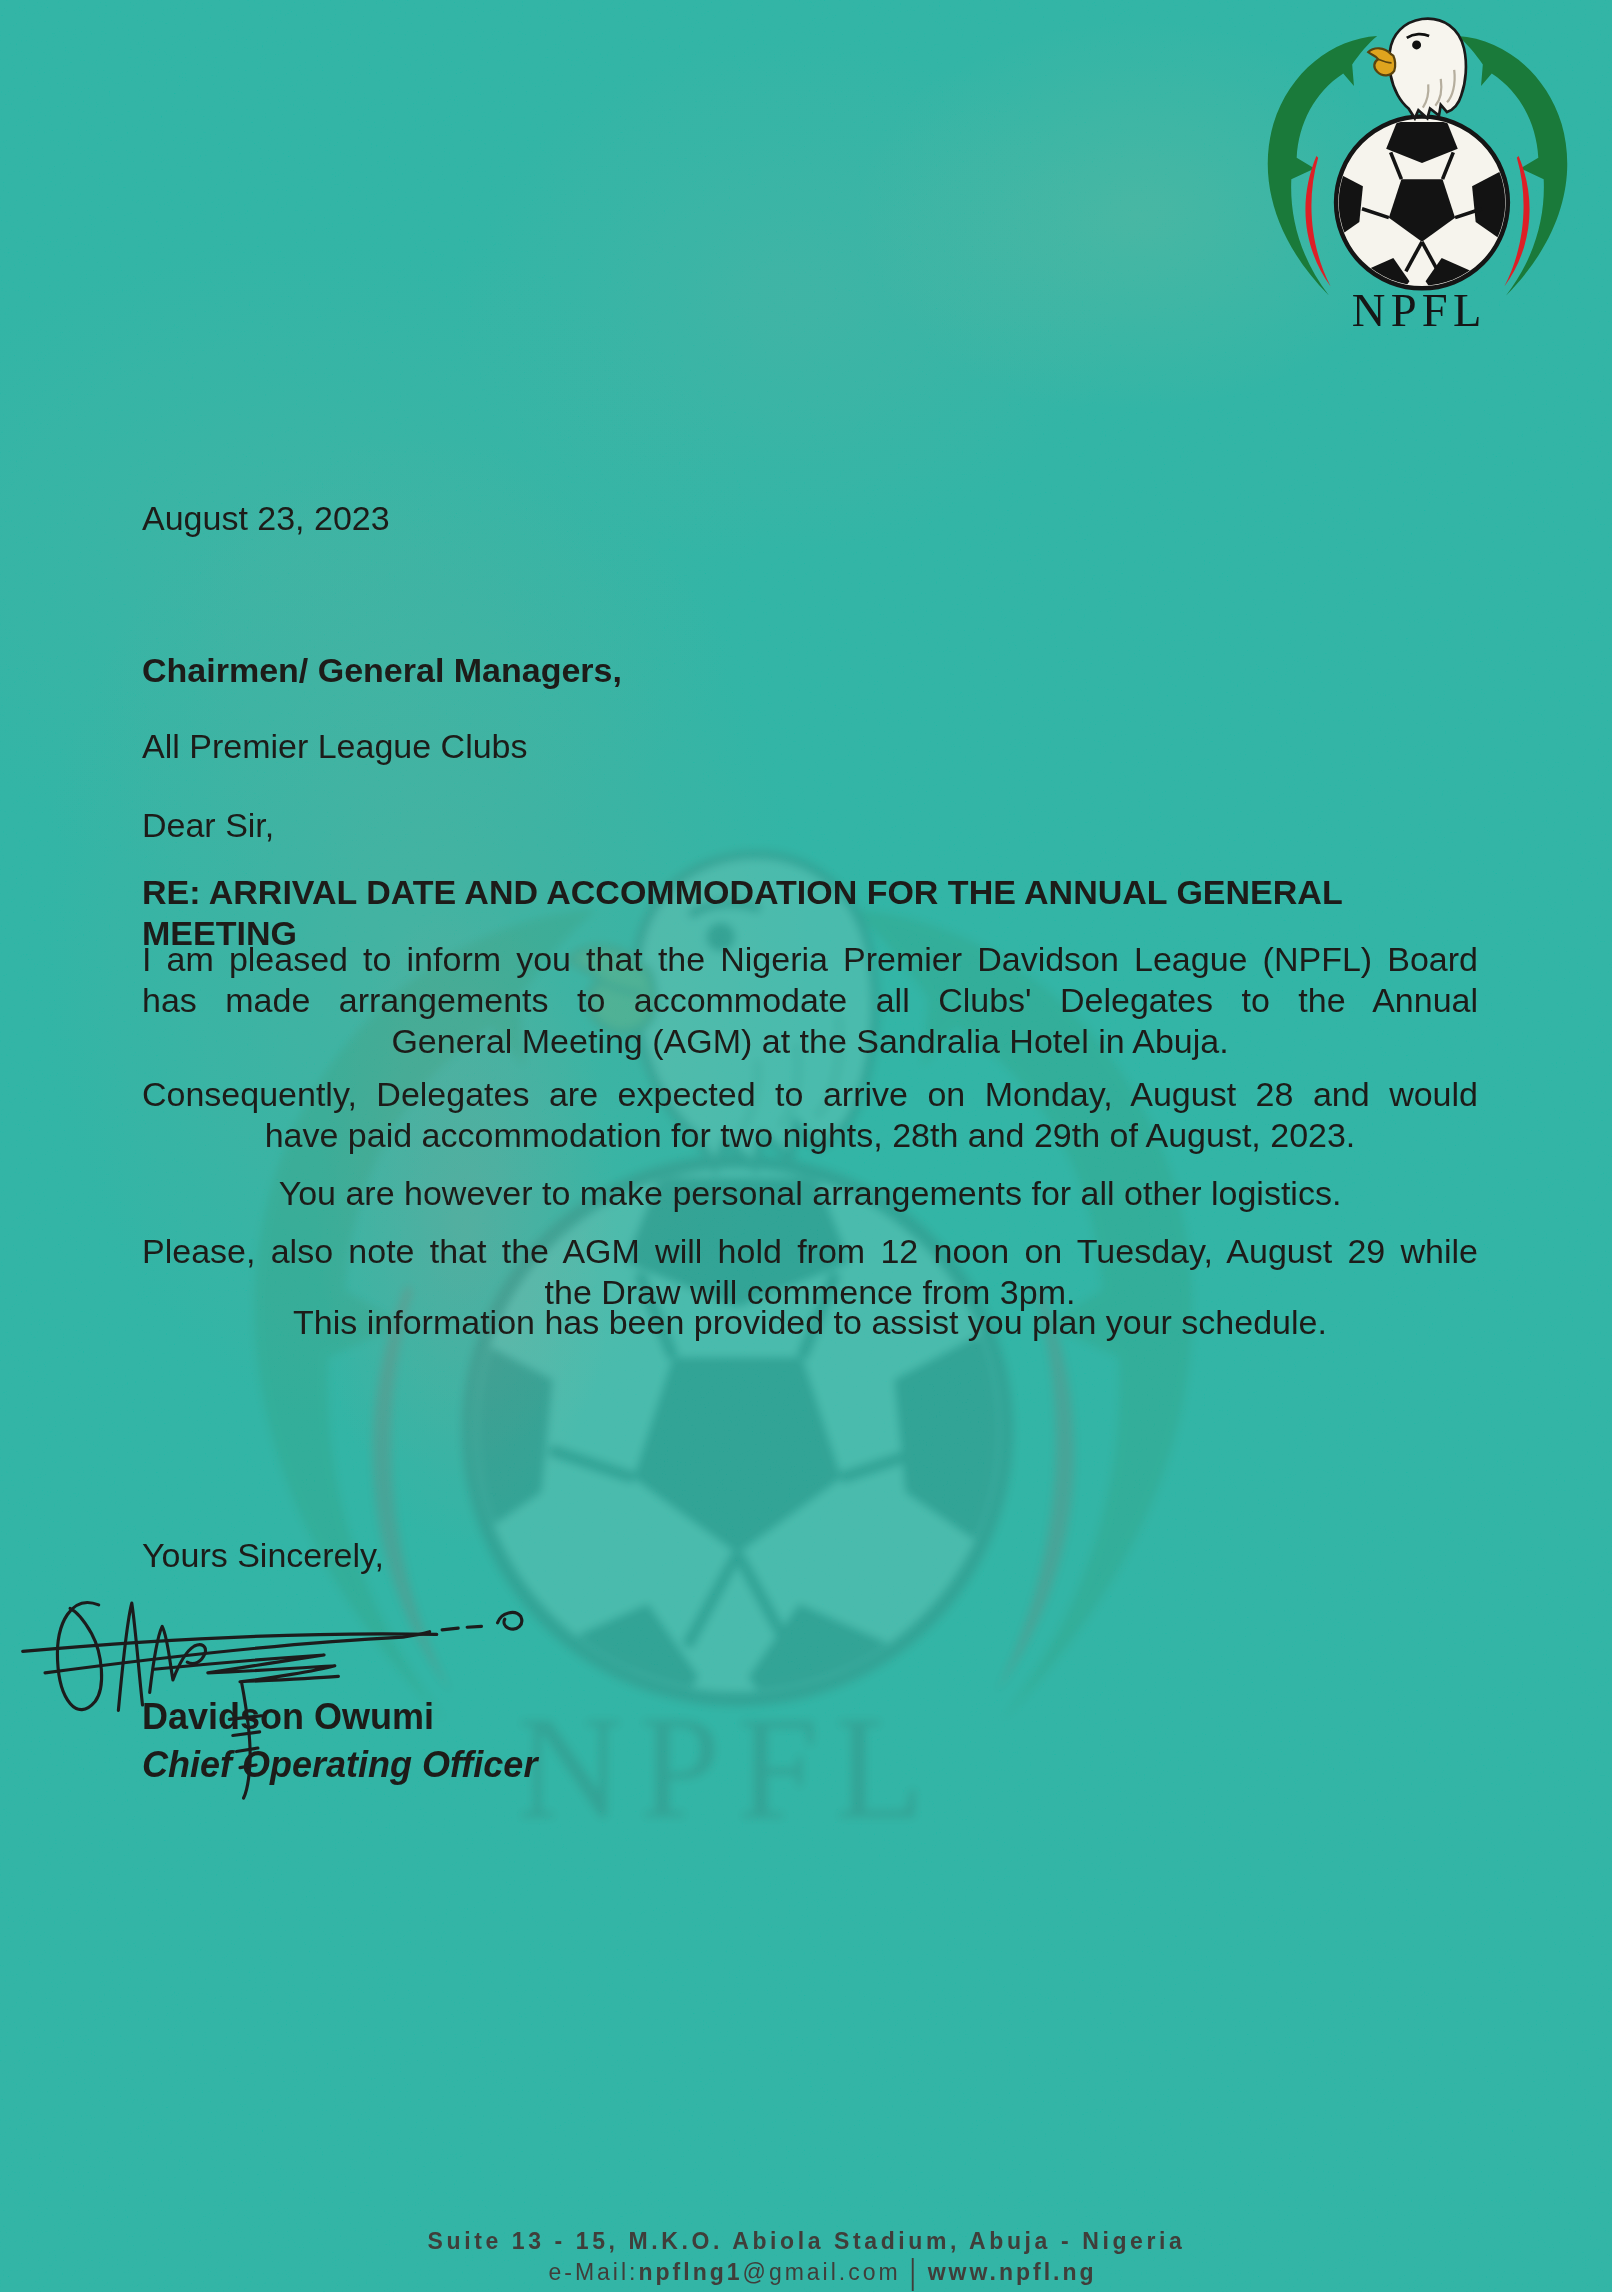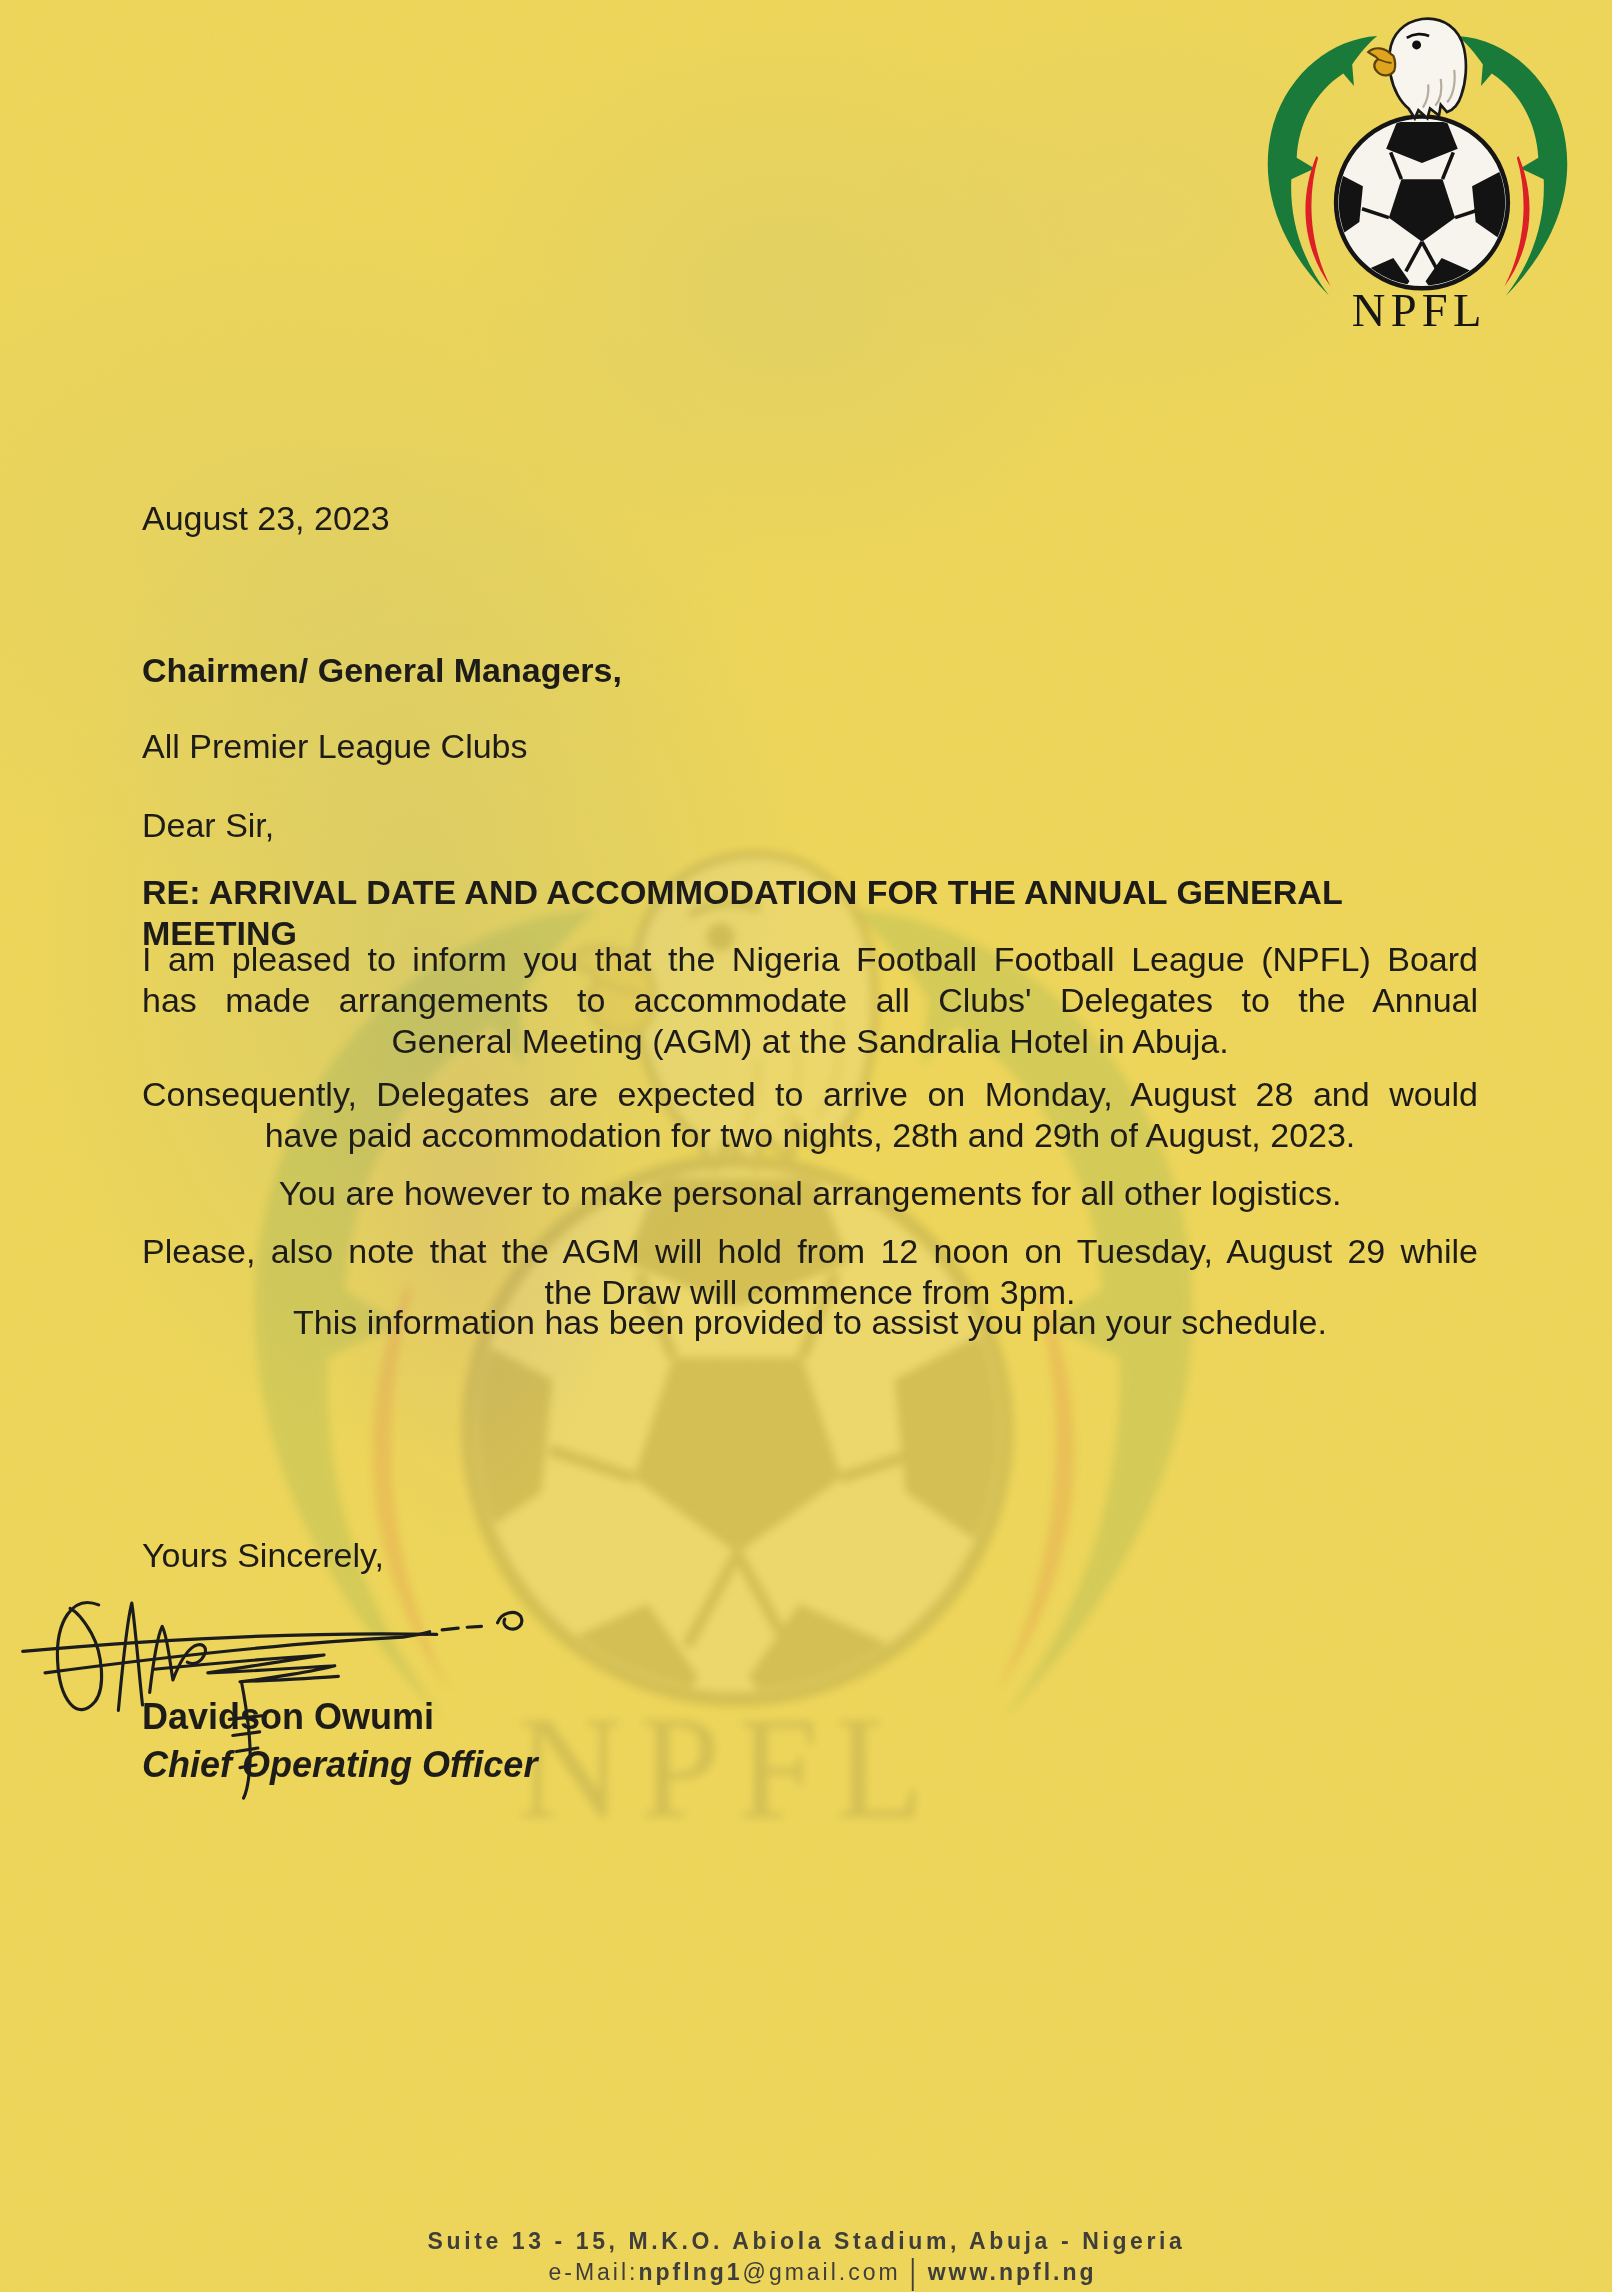--- a/index.html
+++ b/index.html
@@ -1,19 +1,19 @@
 <!DOCTYPE html>
 <html style="font-size:14.3px"><head>
 <meta charset="utf-8">
 <style>
   html,body{margin:0;padding:0;background:#6f6e6b;}
   .page{
     position:relative;
     width:1613px;height:2293px;
-    background:#fde047;
+    background:#14b8a6;
     font-family:"Liberation Sans",sans-serif;
     color:#1d1c19;
     overflow:hidden;
   }
   .tints{
     position:absolute;inset:0;z-index:1;
     background:
       radial-gradient(555px 734px at 421px 949px, rgba(138,168,140,0.20), rgba(138,168,140,0) 70%),
       radial-gradient(466px 376px at 788px 296px, rgba(150,178,160,0.13), rgba(150,178,160,0) 72%),
       radial-gradient(215px 466px at 466px 1227px, rgba(205,145,135,0.18), rgba(205,145,135,0) 70%),
@@ -115,21 +115,21 @@
 
     <div class="tline" style="top:498px">August 23, 2023</div>
 
     <div class="tline" style="top:726px">All Premier League Clubs</div>
     <div class="tline b" style="top:650px">Chairmen/ General Managers,</div>
     <div class="tline" style="top:805px">Dear Sir,</div>
 
     <div class="tline b" style="top:872px">RE: ARRIVAL DATE AND ACCOMMODATION FOR THE ANNUAL GENERAL MEETING</div>
 
     <div class="para" style="top:939px">
-      <div class="jline">I am pleased to inform you that the Nigeria Football Football League (NPFL) Board</div>
+      <div class="jline">I am pleased to inform you that the Nigeria Premier Davidson League (NPFL) Board</div>
       <div class="jline">has made arrangements to accommodate all Clubs' Delegates to the Annual</div>
       <div class="pline">General Meeting (AGM) at the Sandralia Hotel in Abuja.</div>
     </div>
 
     <div class="para" style="top:1074px">
       <div class="jline">Consequently, Delegates are expected to arrive on Monday, August 28 and would</div>
       <div class="pline">have paid accommodation for two nights, 28th and 29th of August, 2023.</div>
     </div>
 
     <div class="para" style="top:1173px">

